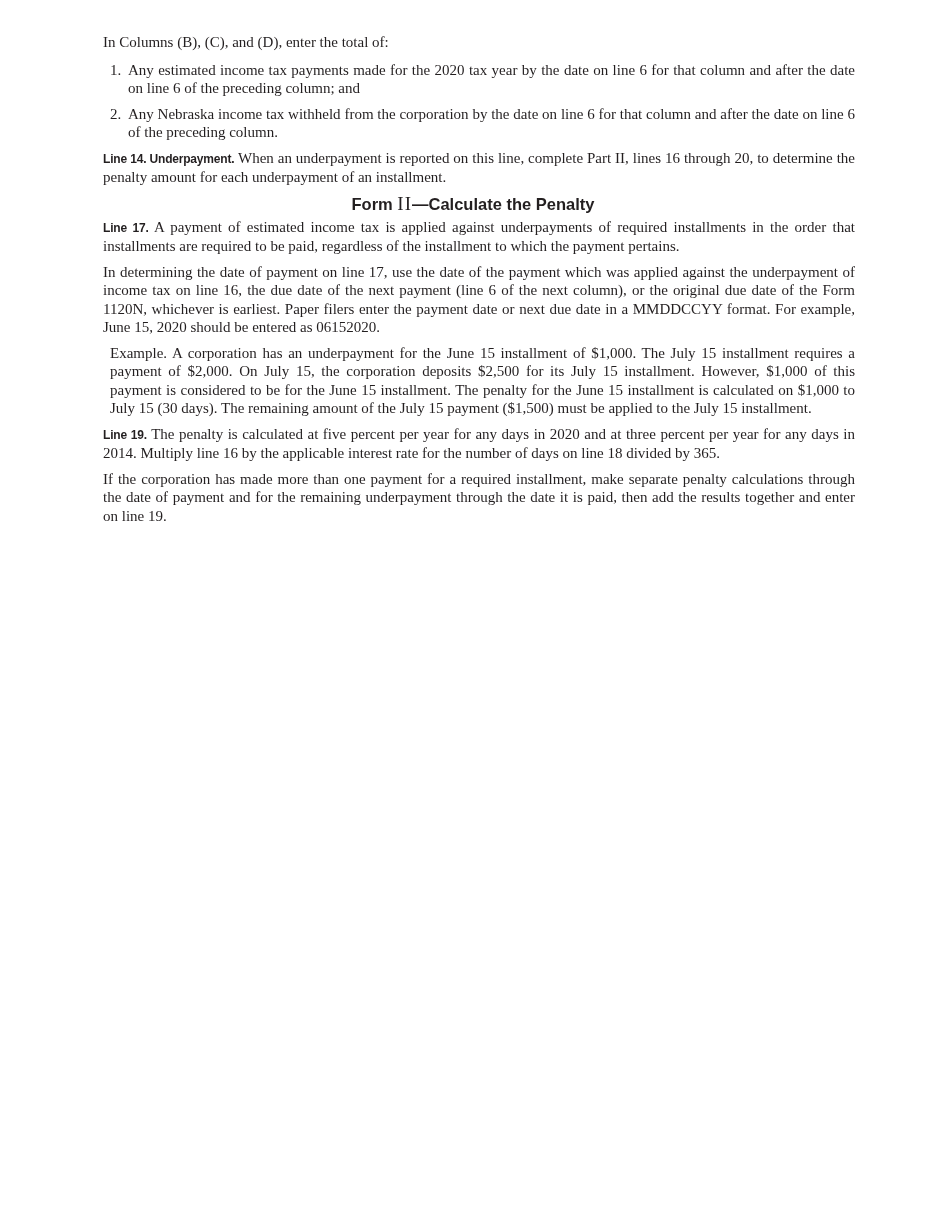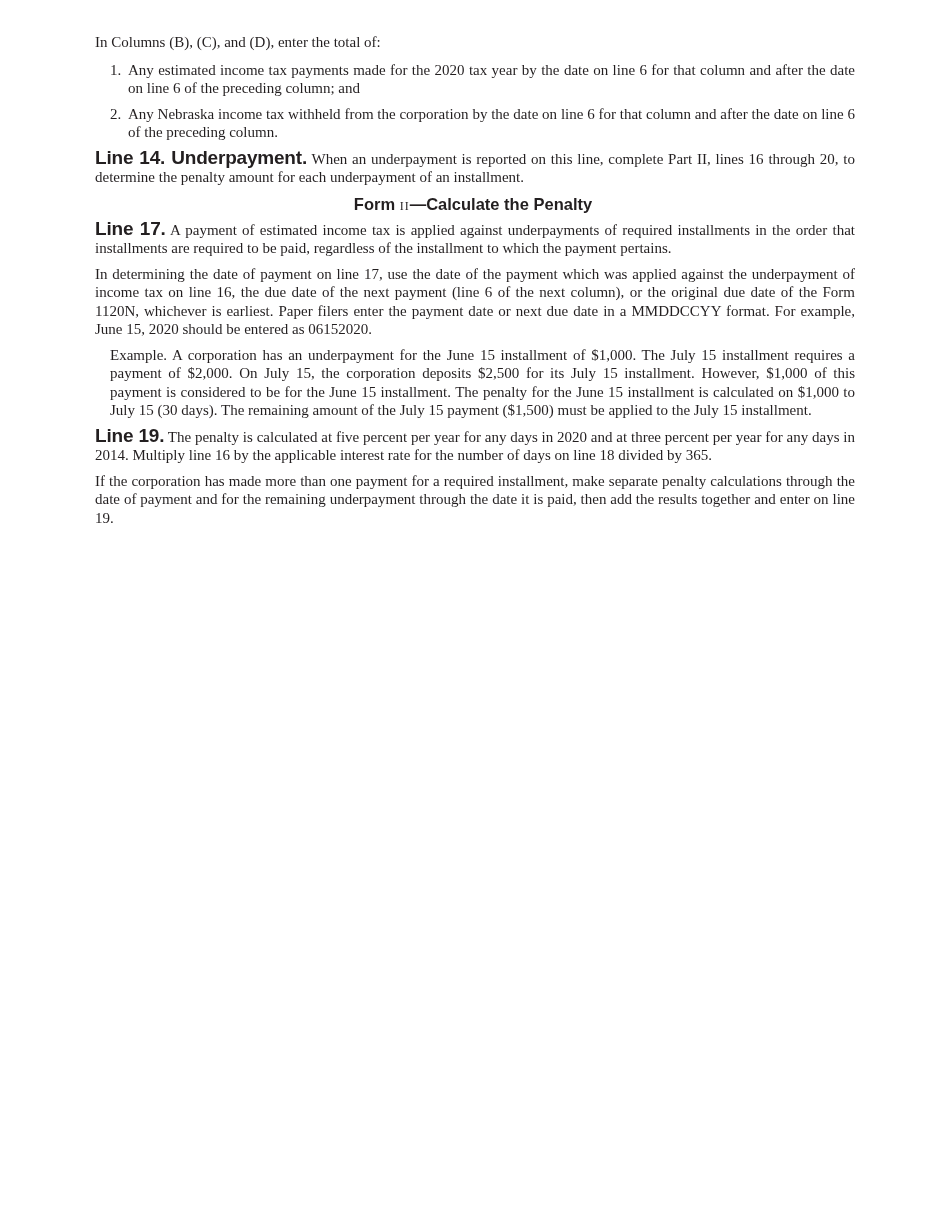--- a/index.html
+++ b/index.html
@@ -18,21 +18,21 @@
       position: absolute;
       left: 91px;
       top: 33px;
       width: 764px;
       font-family: "Liberation Serif", serif;
       font-size: 15px;
       line-height: 18.5px;
       text-align: justify;
     }
     p {
-      margin: 0 0 7px 4px;
+      margin: 0 0 7px 12px;
     }
     .intro {
       margin-bottom: 9px;
     }
     ol.list {
       margin: 0 0 7px 0;
       padding: 0;
       list-style: none;
     }
     ol.list li {
@@ -41,35 +41,35 @@
       margin-bottom: 7px;
     }
     ol.list li .num {
       position: absolute;
       left: 19px;
       top: 0;
     }
     .hd {
       font-family: "Liberation Sans", sans-serif;
       font-weight: bold;
-      font-size: 19px;
+      font-size: 12px;
       letter-spacing: -0.2px;
     }
     .section-title {
       text-align: center;
       font-family: "Liberation Sans", sans-serif;
       font-weight: bold;
       font-size: 16.5px;
       margin: 7px 0 4px 0;
       line-height: 20px;
     }
     .section-title .roman {
       font-family: "Liberation Serif", serif;
       font-weight: normal;
-      font-size: 12px;
+      font-size: 19px;
       letter-spacing: 1px;
     }
     .example {
       margin-left: 19px;
     }
     .example .ex-label {
       font-weight: normal;
     }
   </style>
 </head>

